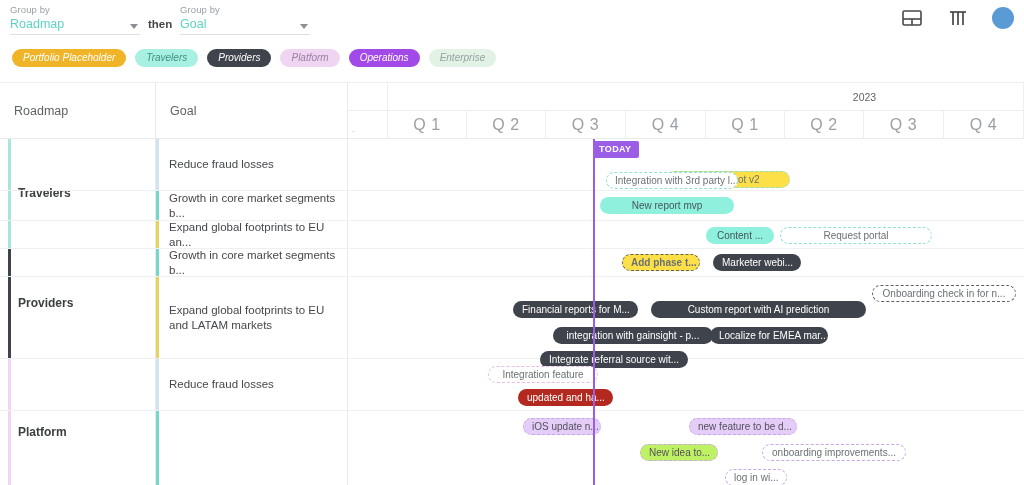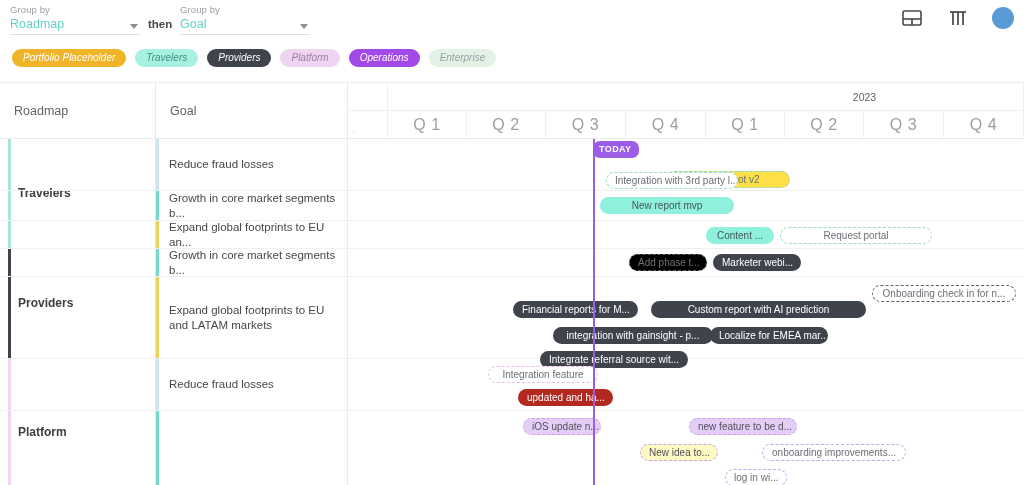--- a/index.html
+++ b/index.html
@@ -129,21 +129,21 @@
   
   .today-line {
     position: absolute; top: 0; width: 2px; background: #9b5de5; z-index: 5;
   }
   .today-flag {
     position: absolute; z-index: 6;
     height: 17px; line-height: 17px;
     background: #9b5de5; color: #ffffff;
     font-size: 9px; font-weight: bold; letter-spacing: .4px;
     padding: 0 7px 0 6px;
-    border-radius: 7px;
+    border-radius: 2px;
   }
 </style>
 </head>
 <body>
 
 <div class="topbar">
 
   <div class="groupby-block g1">
     <div class="groupby-label">Group by</div>
     <div class="groupby-select">
@@ -258,21 +258,21 @@
         <div class="group-left" style="height: 110px;">
           <div class="group-accent" style="background: rgb(63, 67, 75);"></div>
           <div class="group-name" style="top: 47px;">Providers</div>
         </div>
         <div class="goal-row" style="height: 28px; position: absolute; left: 0px; top: 0px; width: 1024px;">
           <div class="goal-cell">
             <div class="goal-accent" style="background: rgb(116, 217, 200);"></div>
             <div class="goal-text">Growth in core market segments b...</div>
           </div>
           <div class="lane">
-            <div class="pill" style="left: 281px; top: 5px; width: 78px; background: #000000; color: rgb(107, 112, 118); border: 1px dashed rgb(92, 96, 104);">Add phase t...</div>
+            <div class="pill" style="left: 274px; top: 5px; width: 78px; background: #fde047; color: rgb(107, 112, 118); border: 1px dashed rgb(92, 96, 104); font-weight: bold;">Add phase t...</div>
             <div class="pill" style="left: 365px; top: 5px; width: 88px; background: rgb(63, 67, 75); color: rgb(255, 255, 255); border: 1px dashed rgb(63, 67, 75);">Marketer webi...</div>
           </div>
         </div>
         <div class="goal-row" style="height: 82px; position: absolute; left: 0px; top: 28px; width: 1024px;">
           <div class="goal-cell">
             <div class="goal-accent" style="background: rgb(232, 211, 92);"></div>
             <div class="goal-text">Expand global footprints to EU and LATAM markets</div>
           </div>
           <div class="lane">
             <div class="pill" style="left: 165px; top: 24px; width: 125px; background: rgb(63, 67, 75); color: rgb(255, 255, 255); border: 1px dashed rgb(63, 67, 75);">Financial reports for M...</div>
@@ -299,21 +299,21 @@
             <div class="pill" style="left: 170px; top: 30px; width: 95px; background: rgb(179, 41, 31); color: rgb(255, 255, 255); border: 1px dashed rgb(179, 41, 31);">updated and ha...</div>
           </div>
         </div>
         <div class="goal-row" style="height: 95px; position: absolute; left: 0px; top: 52px; width: 1024px;">
           <div class="goal-cell">
             <div class="goal-accent" style="background: rgb(116, 217, 200);"></div>
           </div>
           <div class="lane">
             <div class="pill" style="left: 175px; top: 7px; width: 78px; background: rgb(228, 205, 247); color: rgb(85, 80, 92); border: 1px dashed rgb(201, 166, 236);">iOS update n...</div>
             <div class="pill" style="left: 341px; top: 7px; width: 108px; background: rgb(228, 205, 247); color: rgb(85, 80, 92); border: 1px dashed rgb(201, 166, 236);">new feature to be d...</div>
-            <div class="pill" style="left: 292px; top: 33px; width: 78px; background: #fef9c3; color: rgb(85, 80, 92); border: 1px dashed rgb(201, 166, 236);">New idea to...</div>
+            <div class="pill" style="left: 292px; top: 33px; width: 78px; background: #bef264; color: rgb(85, 80, 92); border: 1px dashed rgb(201, 166, 236);">New idea to...</div>
             <div class="pill" style="left: 414px; top: 33px; width: 144px; background: rgb(255, 255, 255); color: rgb(107, 112, 118); border: 1px dashed rgb(201, 166, 236);">onboarding improvements...</div>
             <div class="pill" style="left: 377px; top: 58px; width: 62px; background: rgb(255, 255, 255); color: rgb(107, 112, 118); border: 1px dashed rgb(201, 166, 236);">log in wi...</div>
           </div>
         </div>
       </div>
       <div class="today-line" style="left: 593px; background: rgb(155, 93, 229); height: 347px;"></div>
       <div class="today-flag" style="left: 593px; top: 2px; background: rgb(155, 93, 229);">TODAY</div>
     </div>
 </div>
 

